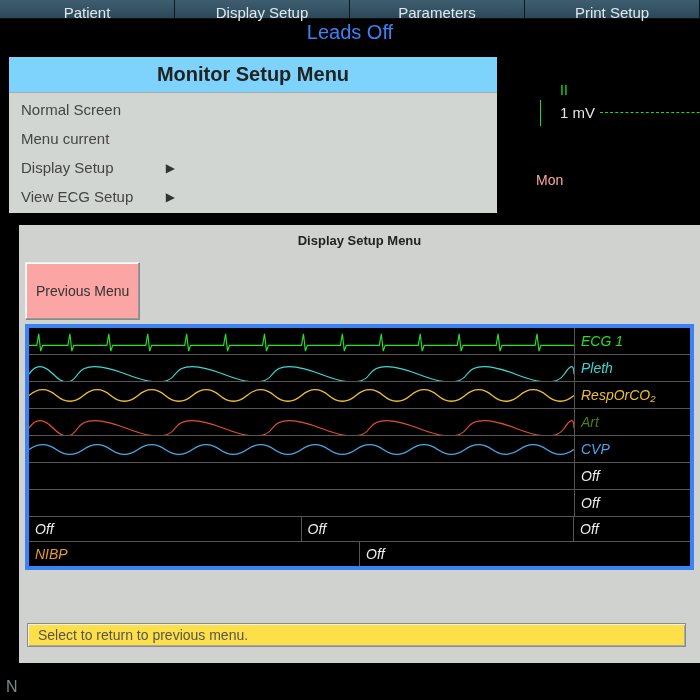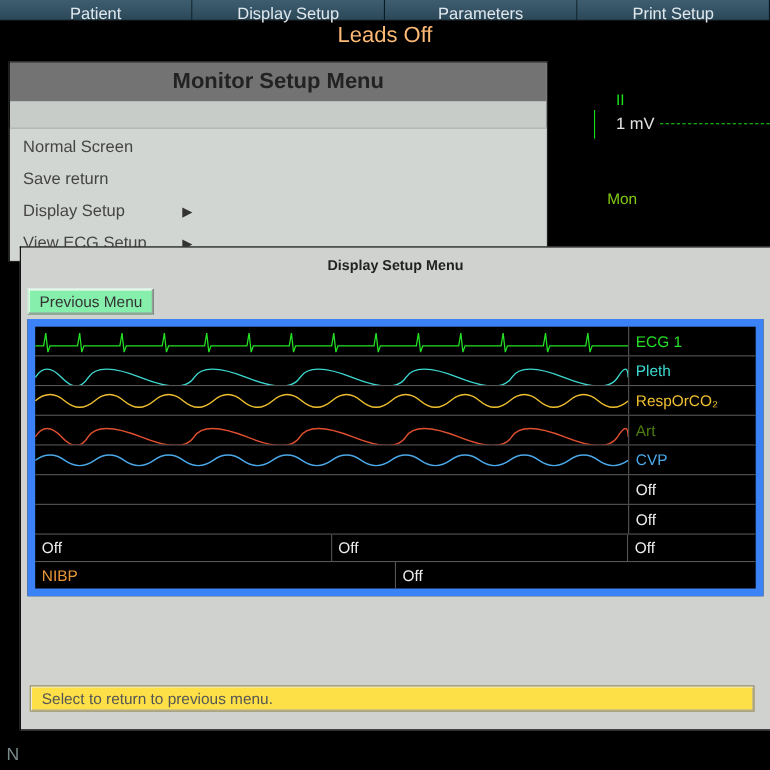--- a/index.html
+++ b/index.html
@@ -25,46 +25,45 @@
     border-right: 1px solid #0a1a22;
     background: linear-gradient(#3e5e70, #2b4858);
     color: #e0e8ee;
     border-bottom: 1px solid #111;
   }
   .status-bar {
     height: 28px;
     background: #000;
     text-align: center;
     font-size: 20px;
-    color: #fdba74;
+    color: #3b82f6;
     line-height: 26px;
   }
   .monitor-menu {
     position: absolute;
     top: 56px;
     left: 8px;
     width: 490px;
     background: #c8ccc8;
     color: #333;
     z-index: 10;
     border: 1px solid #000;
   }
   .monitor-menu .menu-title {
     text-align: center;
     font-size: 20px;
     font-weight: bold;
     color: #222;
     padding: 6px 0;
-    background: #737373;
+    background: #7dd3fc;
   }
   .monitor-menu .items {
     background: #d2d6d2;
     padding: 2px;
     border-top: 1px solid #aaa;
-    margin-top: 24px;
   }
   .monitor-menu .item {
     padding: 6px 10px;
     font-size: 15px;
     color: #444;
     display: flex;
     align-items: center;
     gap: 16px;
   }
   .monitor-menu .arrow {
@@ -102,26 +101,25 @@
     top: 44px;
   }
   .right-panel .line {
     position: absolute;
     left: 70px;
     top: 52px;
     width: 120px;
     border-top: 1px dashed #18e018;
   }
   .right-panel .mon {
-    color: #84cc16;
+    color: #fca5a5;
     font-size: 14px;
     position: absolute;
     left: 6px;
     top: 112px;
-    margin-left: 16px;
   }
   .display-menu {
     position: absolute;
     top: 224px;
     left: 18px;
     right: 0;
     height: 440px;
     background: #cfd2cf;
     color: #333;
     z-index: 20;
@@ -132,32 +130,33 @@
     text-align: center;
     font-size: 13px;
     font-weight: bold;
     color: #222;
     padding: 8px 0 10px 0;
   }
   .prev-btn {
     display: inline-block;
     font-size: 14px;
     color: #333;
-    background: #86efac;
+    background: #fca5a5;
     border: 1px solid #888;
     border-top-color: #eee;
     border-left-color: #eee;
-    padding: 3px 10px;
+    padding: 20px 10px;
     margin: 4px 0 4px 6px;
     box-shadow: inset -1px -1px 0 #999, inset 1px 1px 0 #fff;
   }
   .wave-box {
     margin: 0 6px;
     background: #000;
-    border: 7px solid #3b82f6;
+    border: 4px solid #3b82f6;
+    font-style: italic;
   }
   .wave-row {
     height: 27px;
     border-bottom: 1px solid #555;
     display: flex;
     align-items: center;
   }
   .wave-row svg {
     flex: 1;
     height: 100%;
@@ -224,21 +223,21 @@
   <div class="mon">Mon</div>
 </div>
 
 <div class="monitor-menu">
   <div class="menu-title">Monitor Setup Menu</div>
   <div class="items">
     <div class="item">
       <span>Normal Screen</span>
     </div>
     <div class="item">
-      <span>Save return</span>
+      <span>Menu current</span>
     </div>
     <div class="item">
       <span>Display Setup</span>
       <span class="arrow">▶</span>
     </div>
     <div class="item">
       <span>View ECG Setup</span>
       <span class="arrow">▶</span>
     </div>
   </div>

